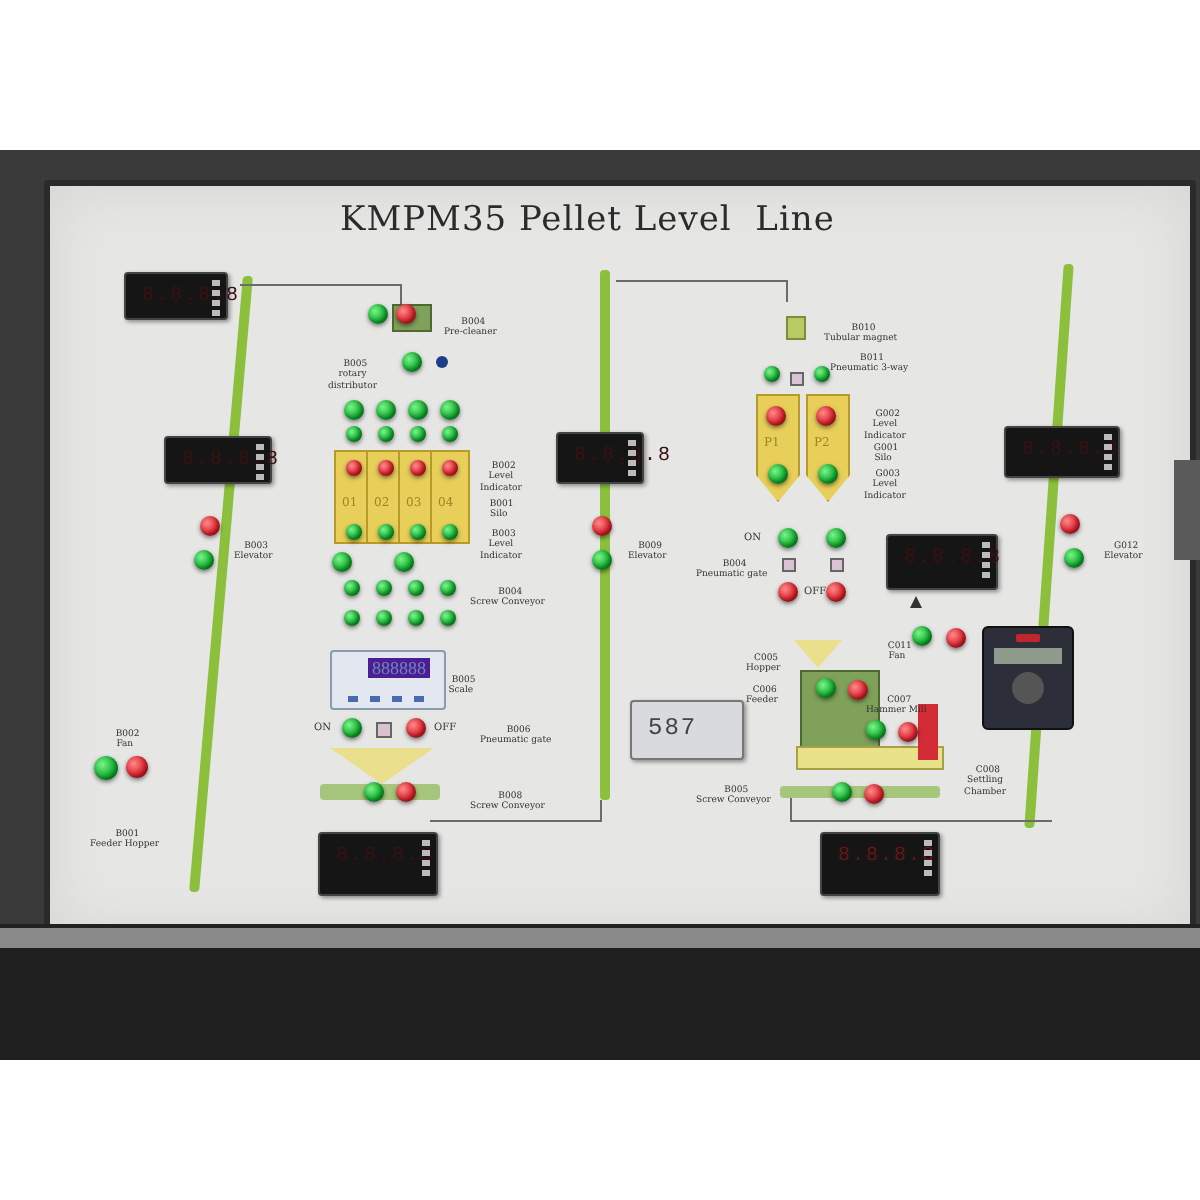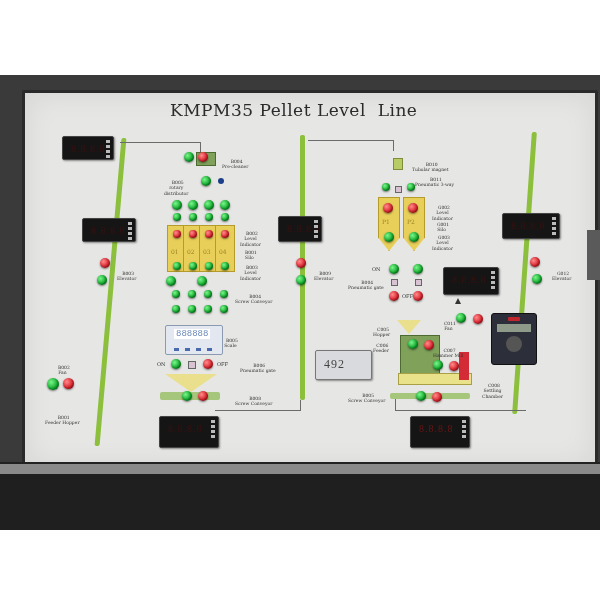--- a/index.html
+++ b/index.html
@@ -5,21 +5,21 @@
   html,body{margin:0;padding:0;}
   body{width:600px;height:600px;position:relative;overflow:hidden;background:#ffffff;font-family:"Liberation Sans",sans-serif;}
   .backdrop{position:absolute;left:0;top:75px;width:600px;height:455px;background:#3a3a3a;}
   .floor{position:absolute;left:0;top:470px;width:600px;height:60px;background:#1f1f1f;}
   .panel{position:absolute;left:22px;top:90px;width:570px;height:374px;background:#e6e6e4;border:3px solid #2a2a2a;border-radius:2px;box-shadow:inset 0 0 30px rgba(0,0,0,0.08);}
   .panel-bottom{position:absolute;left:0;top:462px;width:600px;height:10px;background:#8a8a8a;border-top:2px solid #222;}
   .title{position:absolute;left:170px;top:100px;font-family:"DejaVu Serif",serif;font-size:17px;color:#2b2b2b;letter-spacing:0.5px;white-space:pre;}
   .conveyor{position:absolute;background:#8bbf3c;border-radius:2px;}
   .wire{position:absolute;border:1px solid #6b6b6b;}
   .meter{position:absolute;background:#151515;border:1px solid #444;border-radius:2px;box-shadow:1px 1px 2px rgba(0,0,0,0.4);}
-  .meter .digits{position:absolute;left:8px;top:6px;color:#3a1010;font-family:Liberation Serif, serif;font-size:10px;letter-spacing:1px;}
+  .meter .digits{position:absolute;left:8px;top:6px;color:#3a1010;font-family:Liberation Mono, monospace;font-size:10px;letter-spacing:1px;}
   .meter .keys{position:absolute;right:3px;top:3px;width:4px;display:flex;flex-direction:column;gap:2px;}
   .meter .keys span{display:block;width:4px;height:3px;background:#bbb;}
   .btn{position:absolute;width:10px;height:10px;border-radius:50%;box-shadow:0 1px 2px rgba(0,0,0,0.5), inset -1px -1px 2px rgba(0,0,0,0.3);}
   .btn.g{background:radial-gradient(circle at 35% 35%,#7af58a,#0ea82a 60%,#086c1b);}
   .btn.r{background:radial-gradient(circle at 35% 35%,#ff8a8a,#d81f2a 60%,#8c0f16);}
   .lab{position:absolute;font-family:"DejaVu Serif",serif;font-size:4.5px;color:#333;line-height:1.15;text-align:center;white-space:pre;}
   .silo{position:absolute;background:#e8cf5a;border:1px solid #b59c2a;}
   .silo-text{position:absolute;font-family:"DejaVu Serif",serif;font-size:6px;color:#9c8525;}
   .vfd{position:absolute;background:#2c2f3a;border-radius:3px;border:1px solid #111;}
   .scale{position:absolute;background:#e3e8f0;border:1px solid #8a9ab0;border-radius:2px;}
@@ -102,25 +102,25 @@
 <div class="meter" style="left:410px;top:416px;width:58px;height:30px;">
   <span class="digits" style="color:#6a1515;">8.8.8.8</span>
   <div class="keys">
       <span></span>
       <span></span>
       <span></span>
       <span></span>
     </div>
 </div>
 <div class="meter" style="left:315px;top:350px;width:55px;height:28px;background:#d8dadd;border:1px solid #777;">
-  <span class="digits" style="color:#444;font-size:12px;">492</span>
+  <span class="digits" style="color:#444;font-size:12px;">587</span>
 </div>
 
 <div class="scale" style="left:165px;top:325px;width:56px;height:28px;">
-  <span style="position:absolute;left:8px;top:3px;font-family:Liberation Mono, monospace;font-size:9px;color:#2a3550;background:#ffffff;color:#6c8ab8;padding:0 2px;">888888</span>
+  <span style="position:absolute;left:18px;top:3px;font-family:Liberation Serif, serif;font-size:9px;color:#2a3550;background:#4c1d95;color:#6c8ab8;padding:0 2px;">888888</span>
   <div style="position:absolute;left:8px;bottom:3px;display:flex;gap:6px;">
     <span style="width:5px;height:3px;background:#4a6ab0;display:block;"></span>
     <span style="width:5px;height:3px;background:#4a6ab0;display:block;"></span>
     <span style="width:5px;height:3px;background:#4a6ab0;display:block;"></span>
     <span style="width:5px;height:3px;background:#4a6ab0;display:block;"></span>
   </div>
 </div>
 <div class="lab" style="left:223px;top:333px;">
   <span>B005</span><br><span>Scale</span>
 </div>

